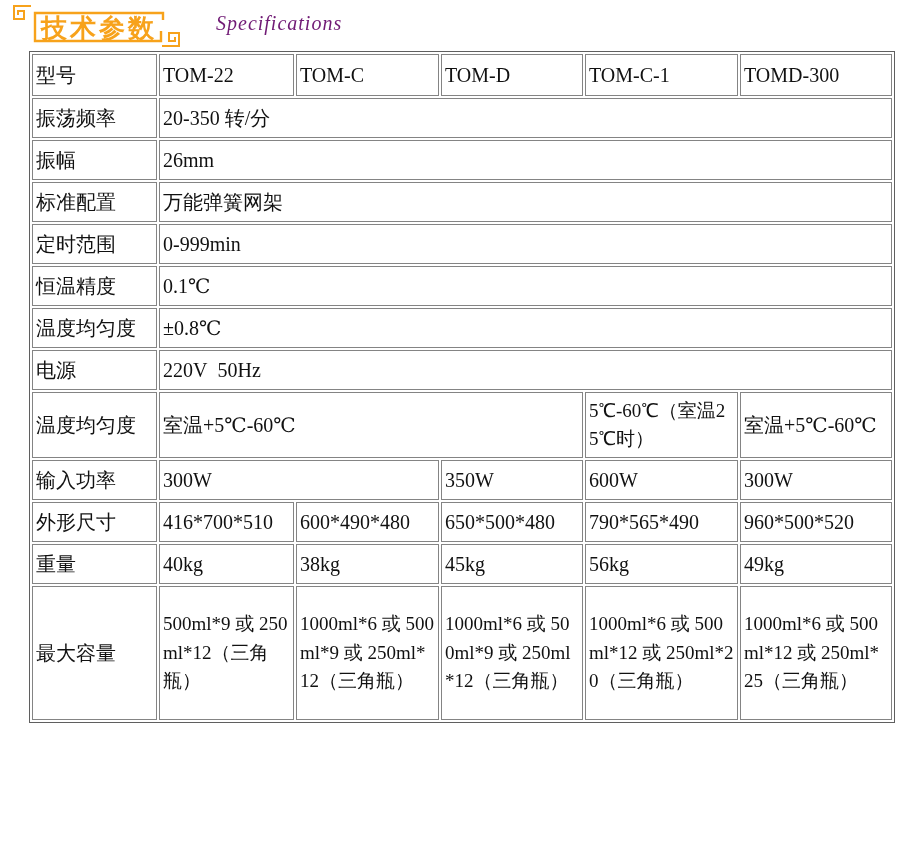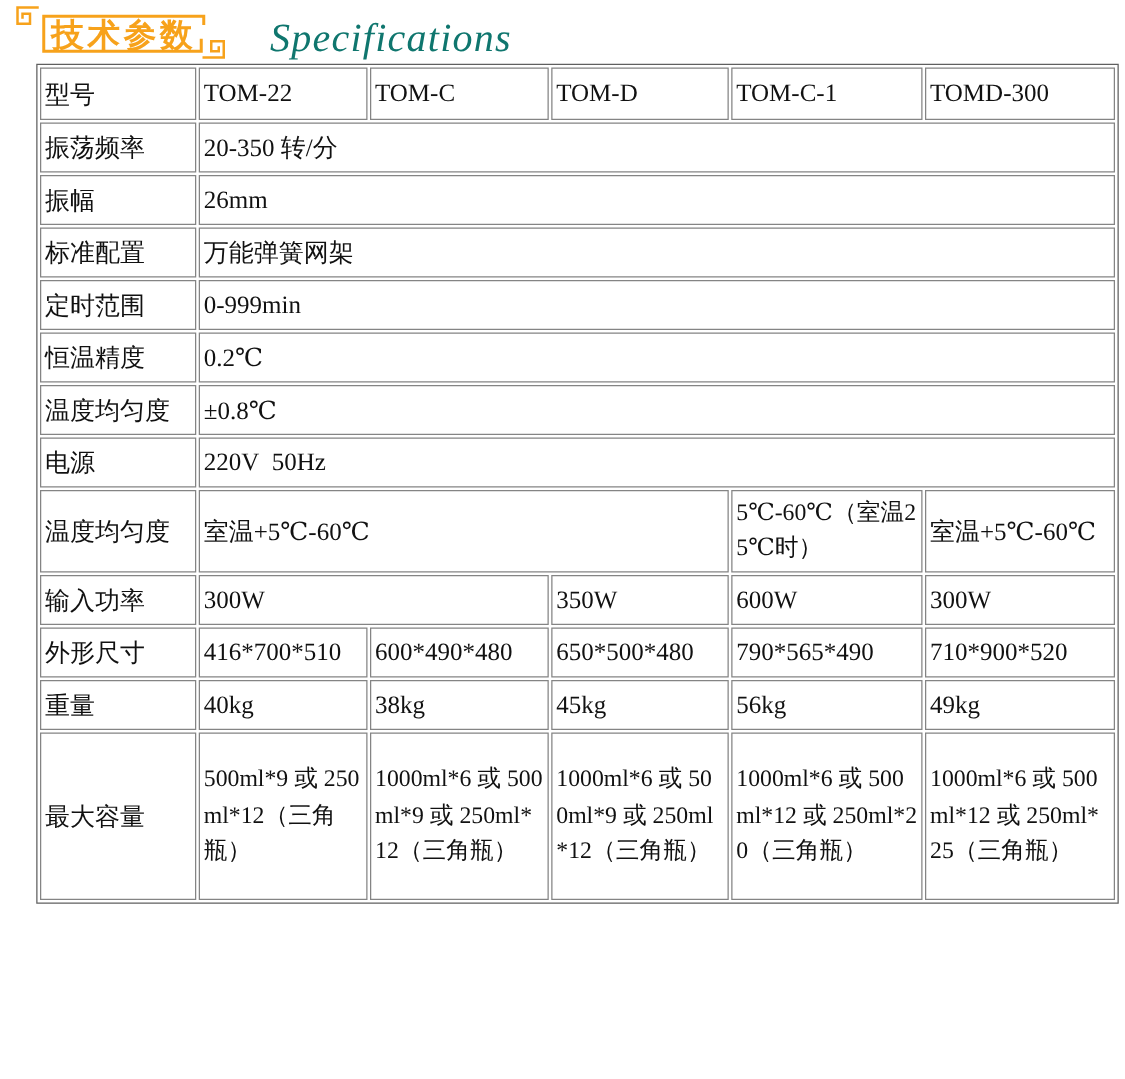--- a/index.html
+++ b/index.html
@@ -12,39 +12,39 @@
   .page-header{display:flex;align-items:flex-start;padding:3px 0 0 10px;height:46px;}
   .title-box{position:relative;width:182px;height:48px;flex:0 0 auto;}
   .title-box svg{position:absolute;left:0;top:0;}
   .title-cn{
     position:absolute;left:31px;top:8px;
     font-size:26px;font-weight:bold;letter-spacing:3px;color:#F7A21B;
     font-family:"Liberation Sans","DejaVu Sans",sans-serif;white-space:nowrap;
   }
   .subtitle{
     margin-left:24px;padding-top:9px;font-style:italic;
-    font-size:32px;letter-spacing:1px;color:#0f766e;white-space:nowrap;
+    font-size:20px;letter-spacing:1px;color:#701a75;white-space:nowrap;
   }
   
   table.spec-table{
     margin:2px 0 0 29px;width:850px;table-layout:fixed;
     border-collapse:separate;border-spacing:2px;
     border:1px solid #5f5f5f;background:#ffffff;
     font-size:20px;
   }
   table.spec-table td{
     border:1px solid #848484;background:#ffffff;
     text-align:left;vertical-align:middle;
     padding:0 3px;overflow:hidden;
   }
   td.h-head{height:40px;}
   td.h-std{height:38px;}
   td.h-temp{height:64px;}
   td.h-cap{height:132px;}
-  td.wrapcell{word-break:break-all;line-height:1.5;font-size:19px;}
+  td.wrapcell{word-break:break-all;line-height:1.5;font-size:19px;font-family:Liberation Serif, serif;}
 </style>
 </head>
 <body>
 
 <div class="page">
 
   <div class="page-header">
     <div class="title-box">
       <svg width="182" height="48" viewBox="0 0 182 48">
 
@@ -94,21 +94,21 @@
     <tr>
       <td class="h-std">标准配置</td>
       <td class="h-std" colspan="5">万能弹簧网架</td>
     </tr>
     <tr>
       <td class="h-std">定时范围</td>
       <td class="h-std" colspan="5">0-999min</td>
     </tr>
     <tr>
       <td class="h-std">恒温精度</td>
-      <td class="h-std" colspan="5">0.2℃</td>
+      <td class="h-std" colspan="5">0.1℃</td>
     </tr>
     <tr>
       <td class="h-std">温度均匀度</td>
       <td class="h-std" colspan="5">±0.8℃</td>
     </tr>
     <tr>
       <td class="h-std">电源</td>
       <td class="h-std" colspan="5">220V&nbsp;&nbsp;50Hz</td>
     </tr>
 
@@ -126,21 +126,21 @@
       <td class="h-std">600W</td>
       <td class="h-std">300W</td>
     </tr>
 
     <tr>
       <td class="h-std">外形尺寸</td>
       <td class="h-std">416*700*510</td>
       <td class="h-std">600*490*480</td>
       <td class="h-std">650*500*480</td>
       <td class="h-std">790*565*490</td>
-      <td class="h-std">710*900*520</td>
+      <td class="h-std">960*500*520</td>
     </tr>
     <tr>
       <td class="h-std">重量</td>
       <td class="h-std">40kg</td>
       <td class="h-std">38kg</td>
       <td class="h-std">45kg</td>
       <td class="h-std">56kg</td>
       <td class="h-std">49kg</td>
     </tr>
     <tr>

